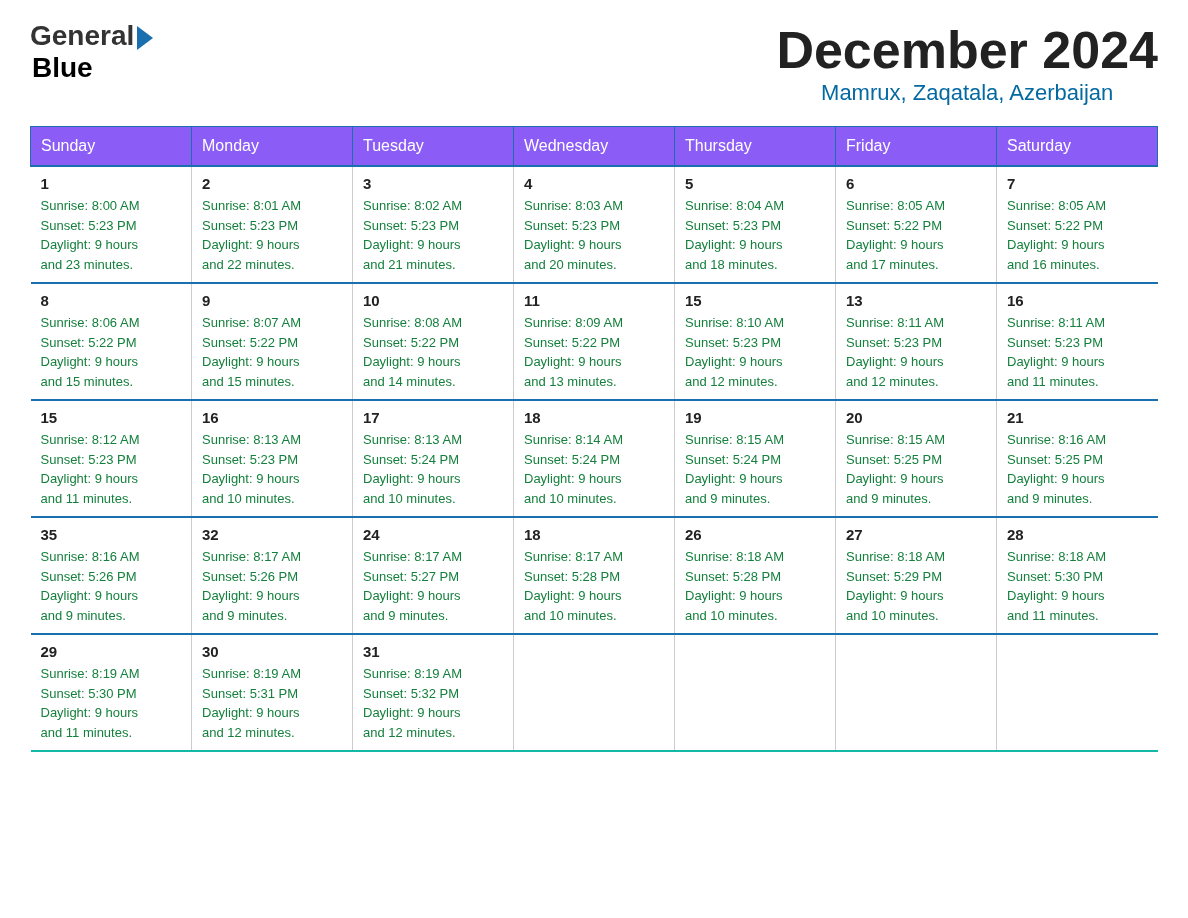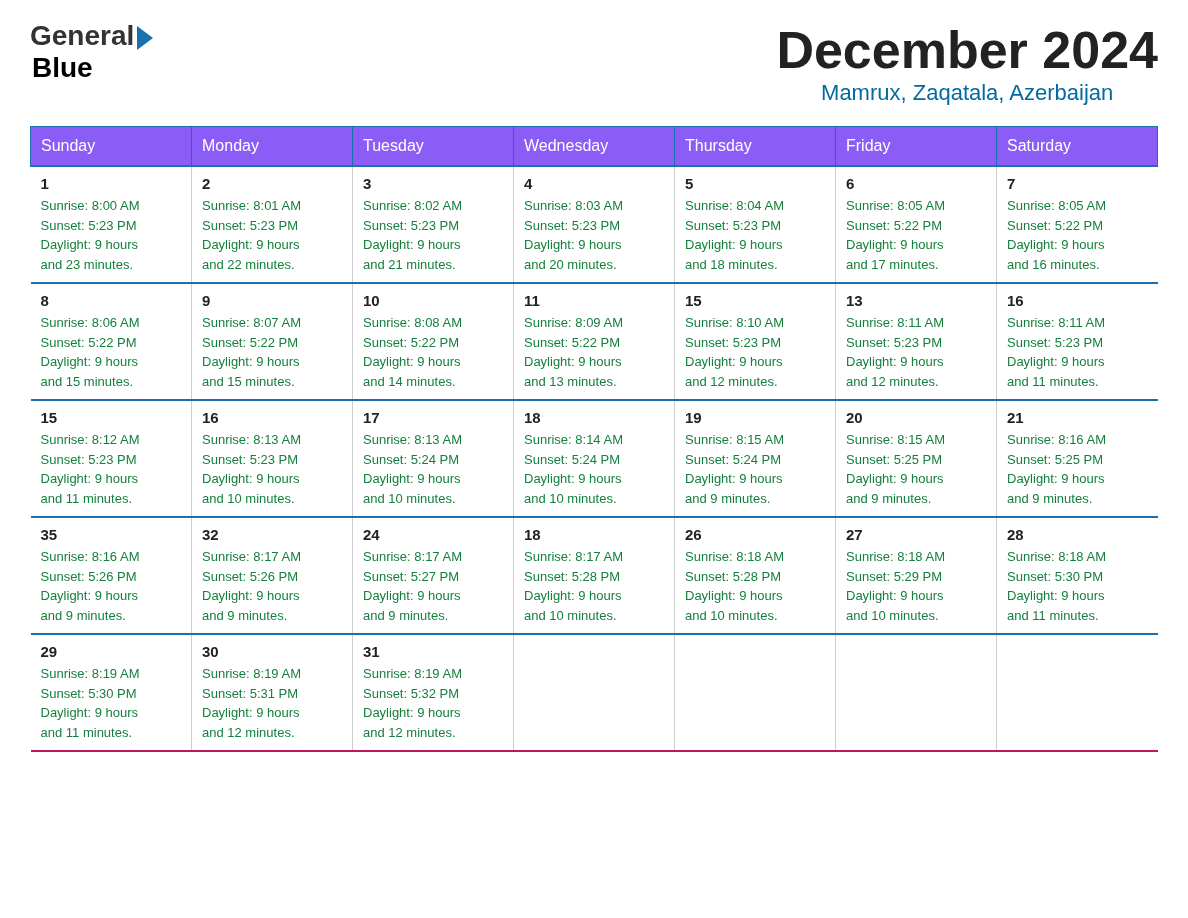--- a/index.html
+++ b/index.html
@@ -92,21 +92,21 @@
       font-weight: bold;
       display: block;
       margin-bottom: 4px;
     }
     .day-info {
       font-size: 13px;
       line-height: 1.5;
       color: #15803d;
     }
     tbody tr:last-child {
-      border-bottom: 2px solid #be185d;
+      border-bottom: 2px solid #14b8a6;
     }
     .empty-cell {
       background: #fff;
     }
   </style>
 </head>
 <body>
 
 <div class="header">
   <div class="logo">

